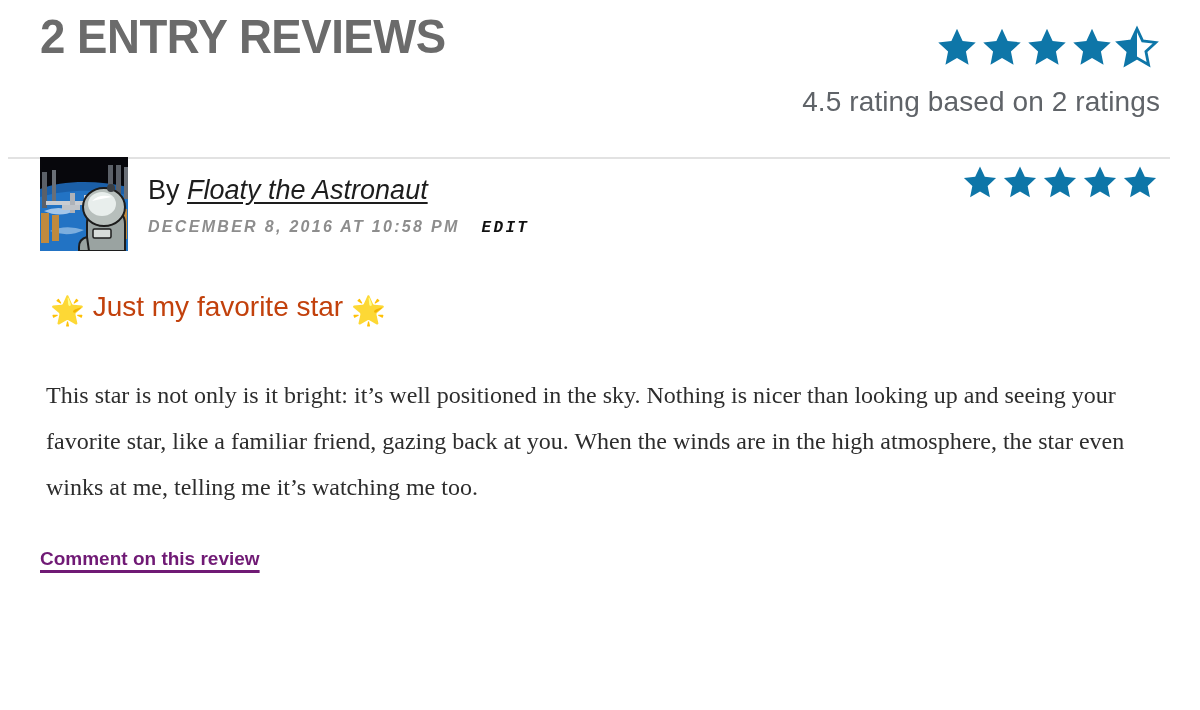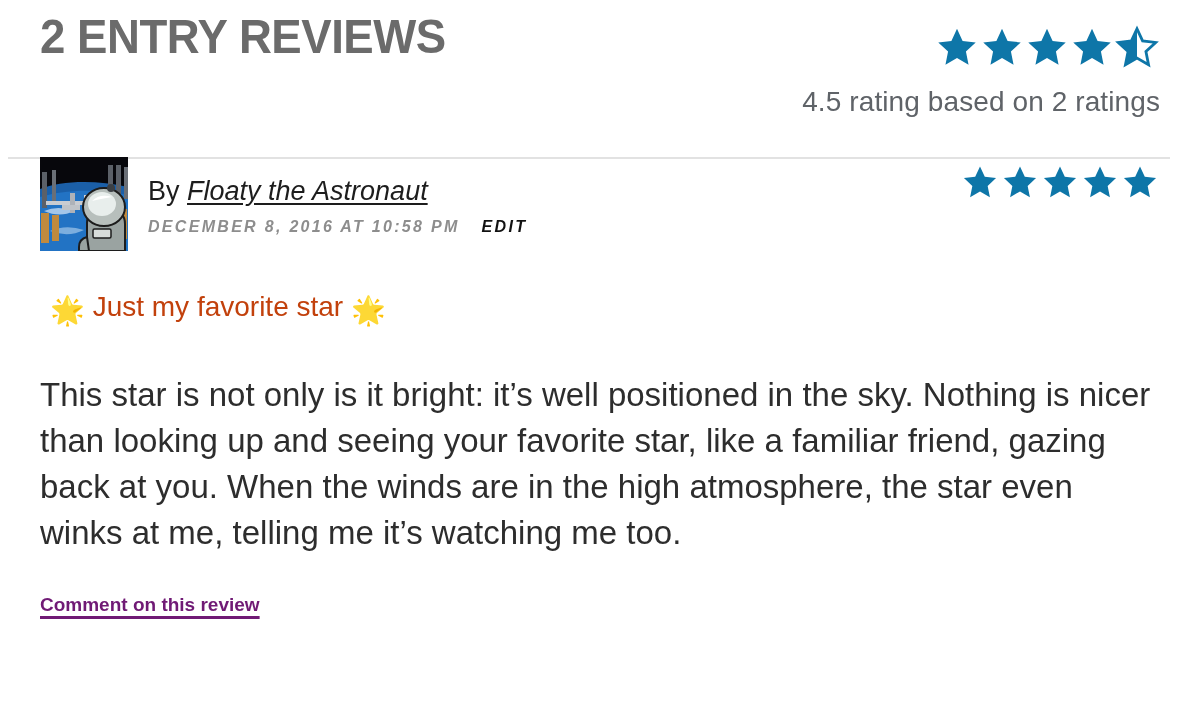--- a/index.html
+++ b/index.html
@@ -110,20 +110,21 @@
     font-style: italic;
     letter-spacing: 2.3px;
     color: #8d8d8d;
     white-space: nowrap;
   }
   .meta-line .edit-link {
     color: #111111;
     margin-left: 22px;
     text-decoration: none;
     letter-spacing: 2.3px;
+    font-family: Liberation Mono, monospace;
   }
 
   .review-stars {
     position: absolute;
     right: 0;
     top: 8px;
     line-height: 0;
   }
 
   .review-title {
@@ -133,25 +134,26 @@
     line-height: 1.25;
     color: #c2410c;
   }
   .emoji {
     display: inline-block;
     vertical-align: -4px;
     line-height: 0;
   }
 
   .review-text {
-    margin: 48px 0 0 0;
-    font-size: 33px;
+    margin: 48px 0 0 6px;
+    font-size: 24px;
     line-height: 46px;
     color: #2d2d2d;
     max-width: 1122px;
+    font-family: Liberation Serif, serif;
   }
 
   .comment-link {
     display: inline-block;
     margin-top: 38px;
     font-size: 19px;
     font-weight: 700;
     color: #701a75;
     text-decoration: underline;
     text-underline-offset: 5px;

